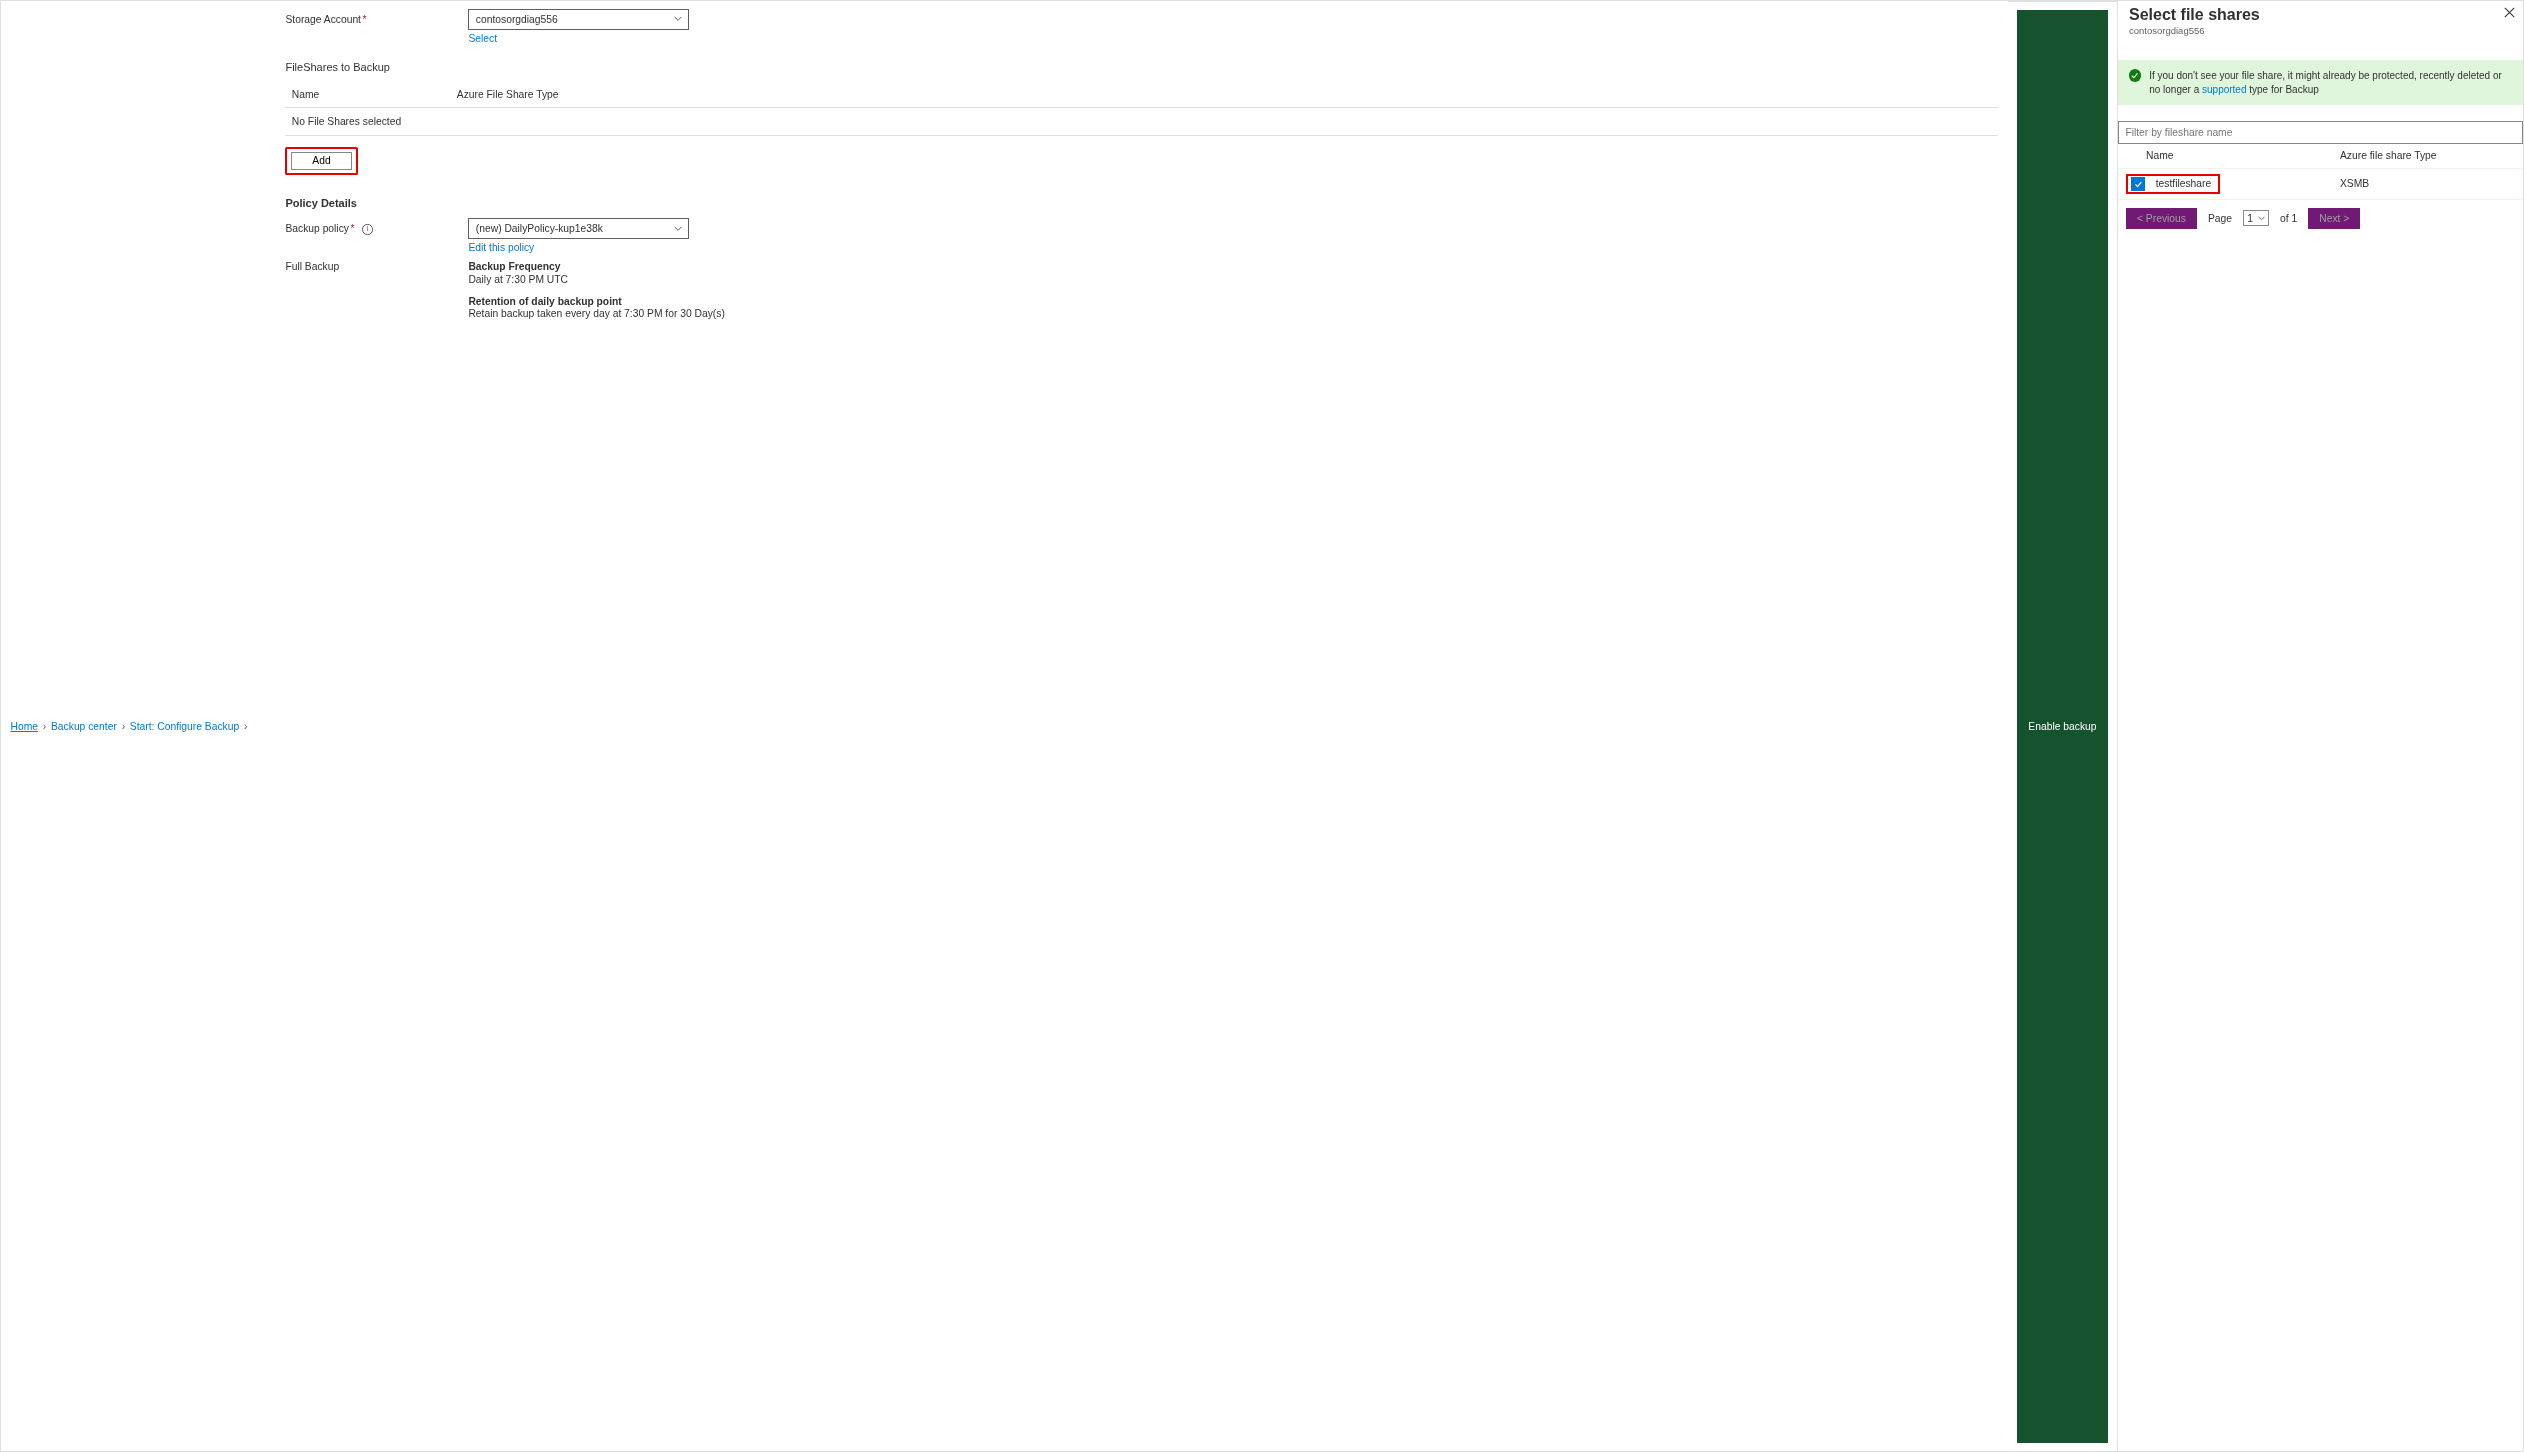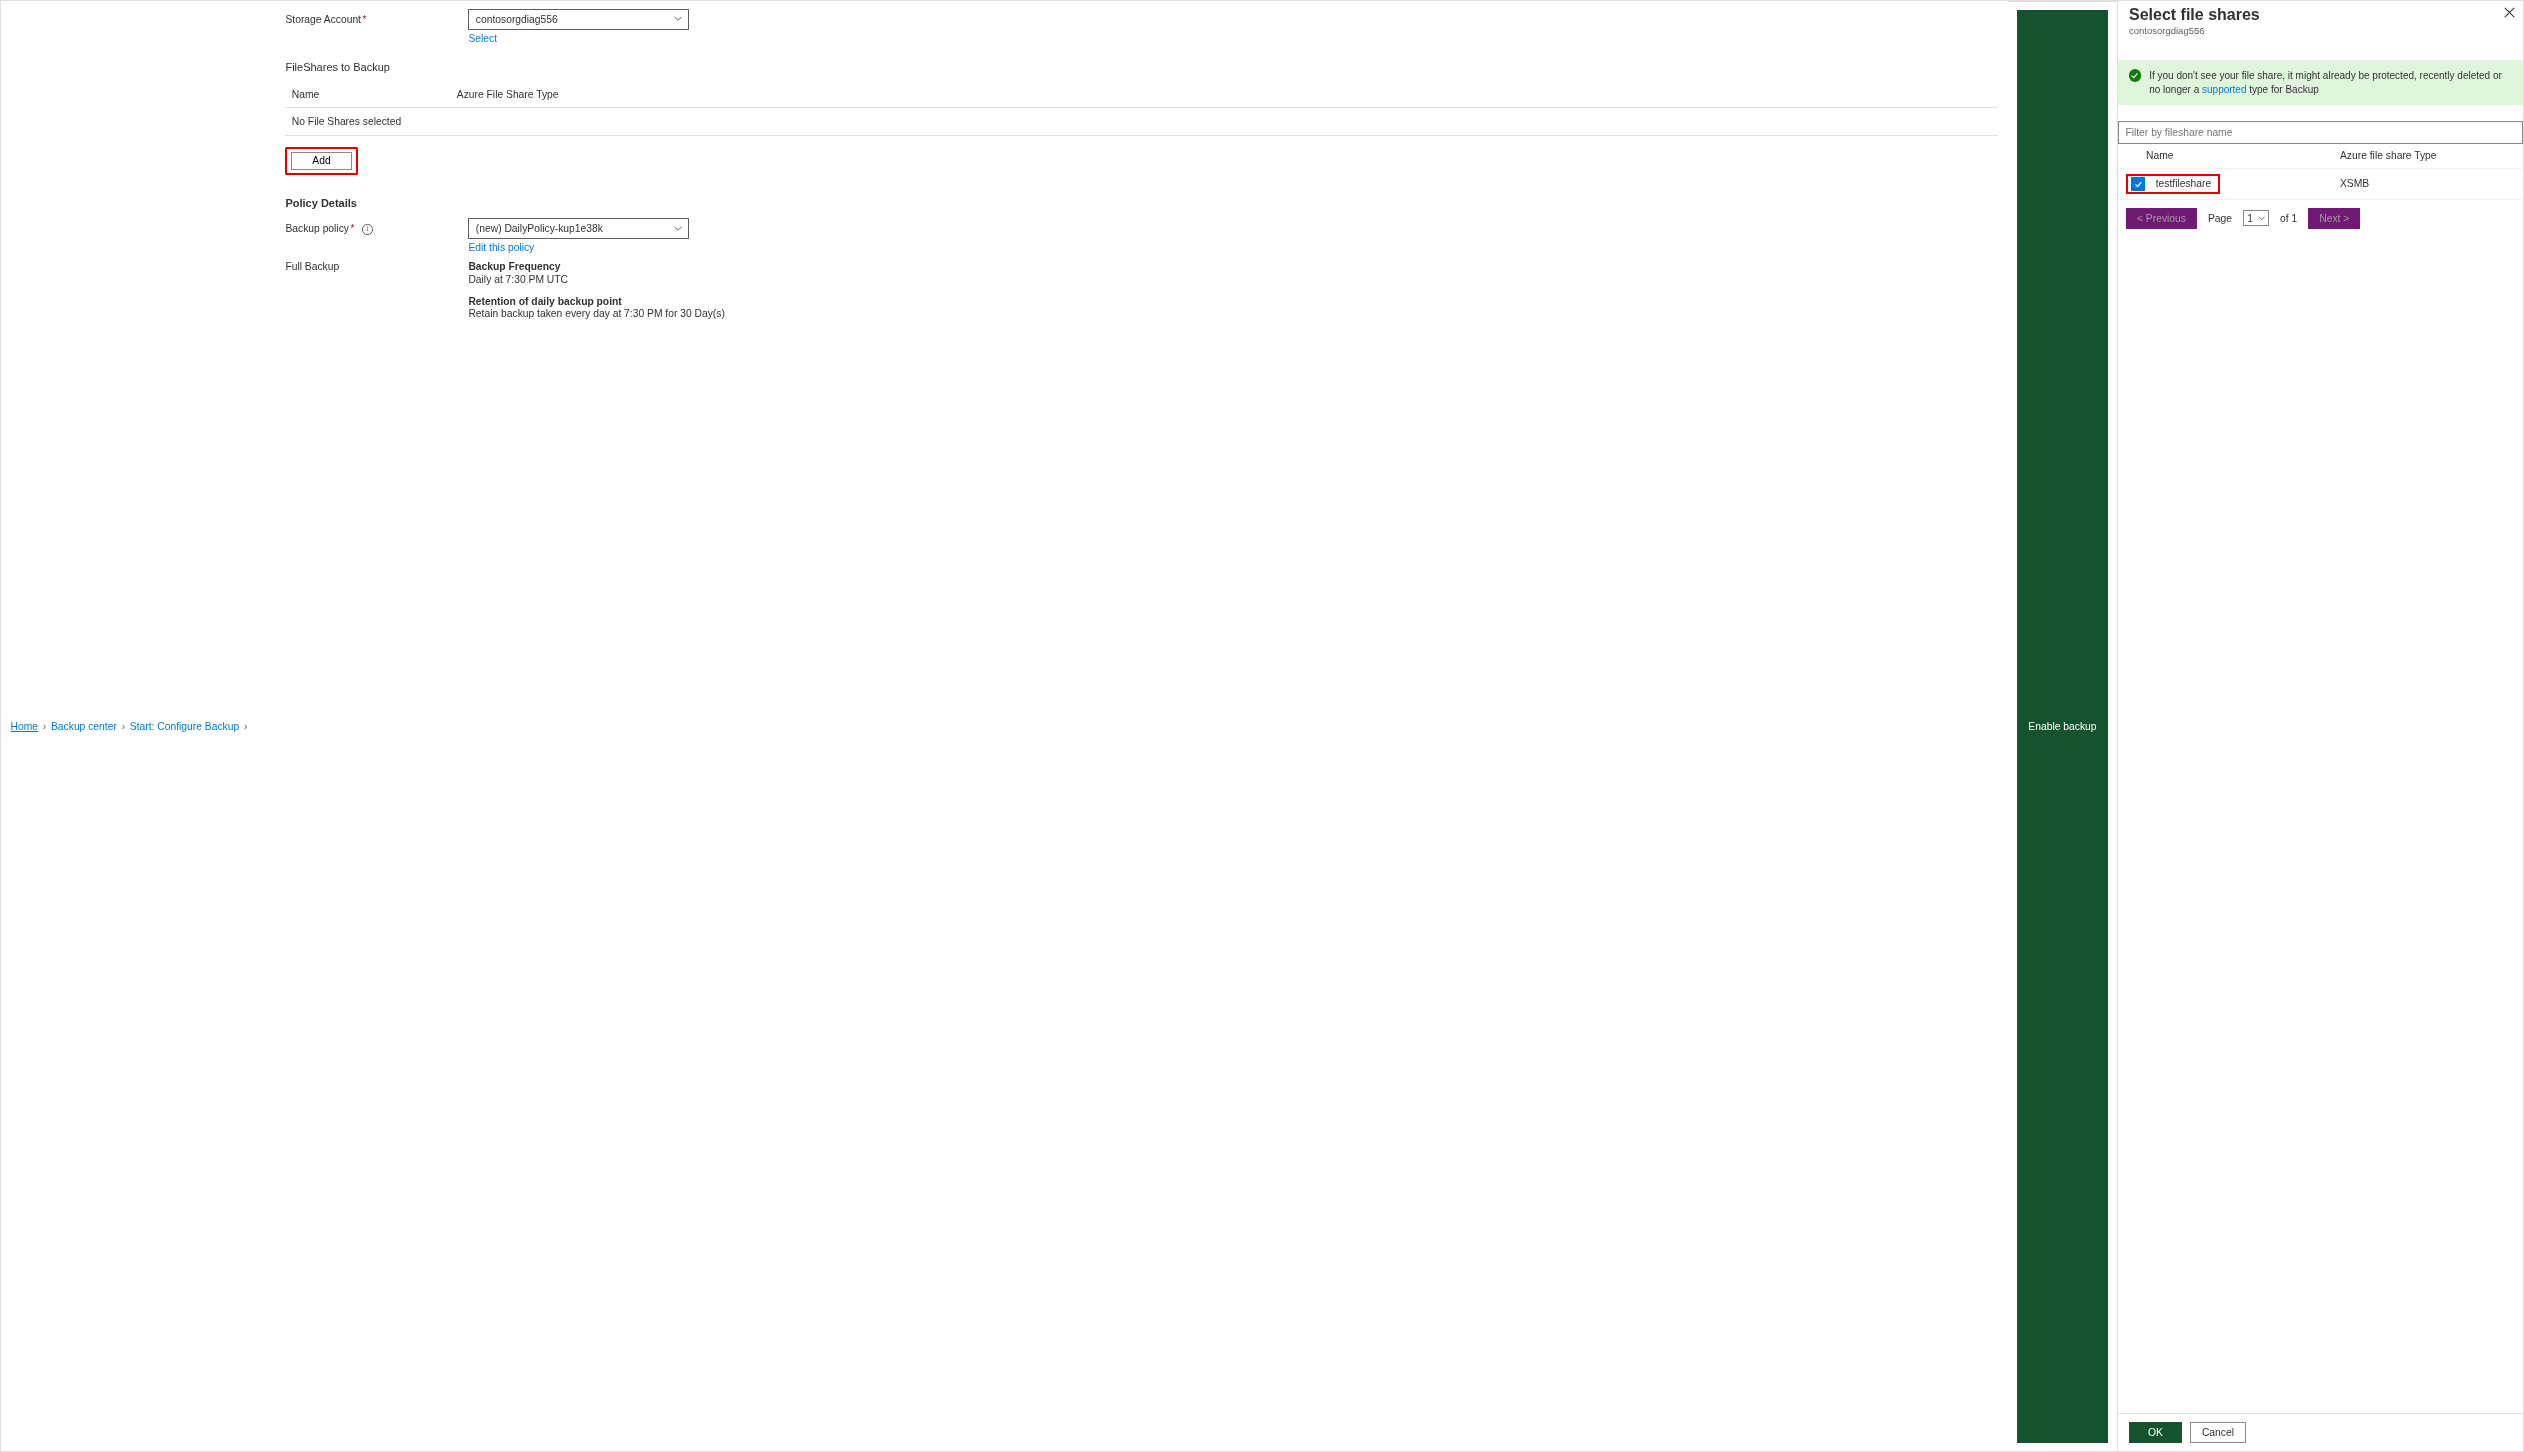--- a/index.html
+++ b/index.html
@@ -269,18 +269,14 @@
         <span>1</span>
         <svg width="7.2" height="7.2" viewBox="0 0 12 12">
             <path d="M1 3 L6 8 L11 3" fill="none" stroke="#323130" stroke-width="1.2"></path>
           </svg>
       </span>
       <span>of 1</span>
       <button class="pager-btn">Next &gt;</button>
     </div>
   </div>
 
-  <div class="side-footer">
-    <button class="btn-primary" style="padding:4.8px 19px">OK</button>
-    <button class="btn-default">Cancel</button>
-  </div>
 </div>
 
 
 </body></html>

